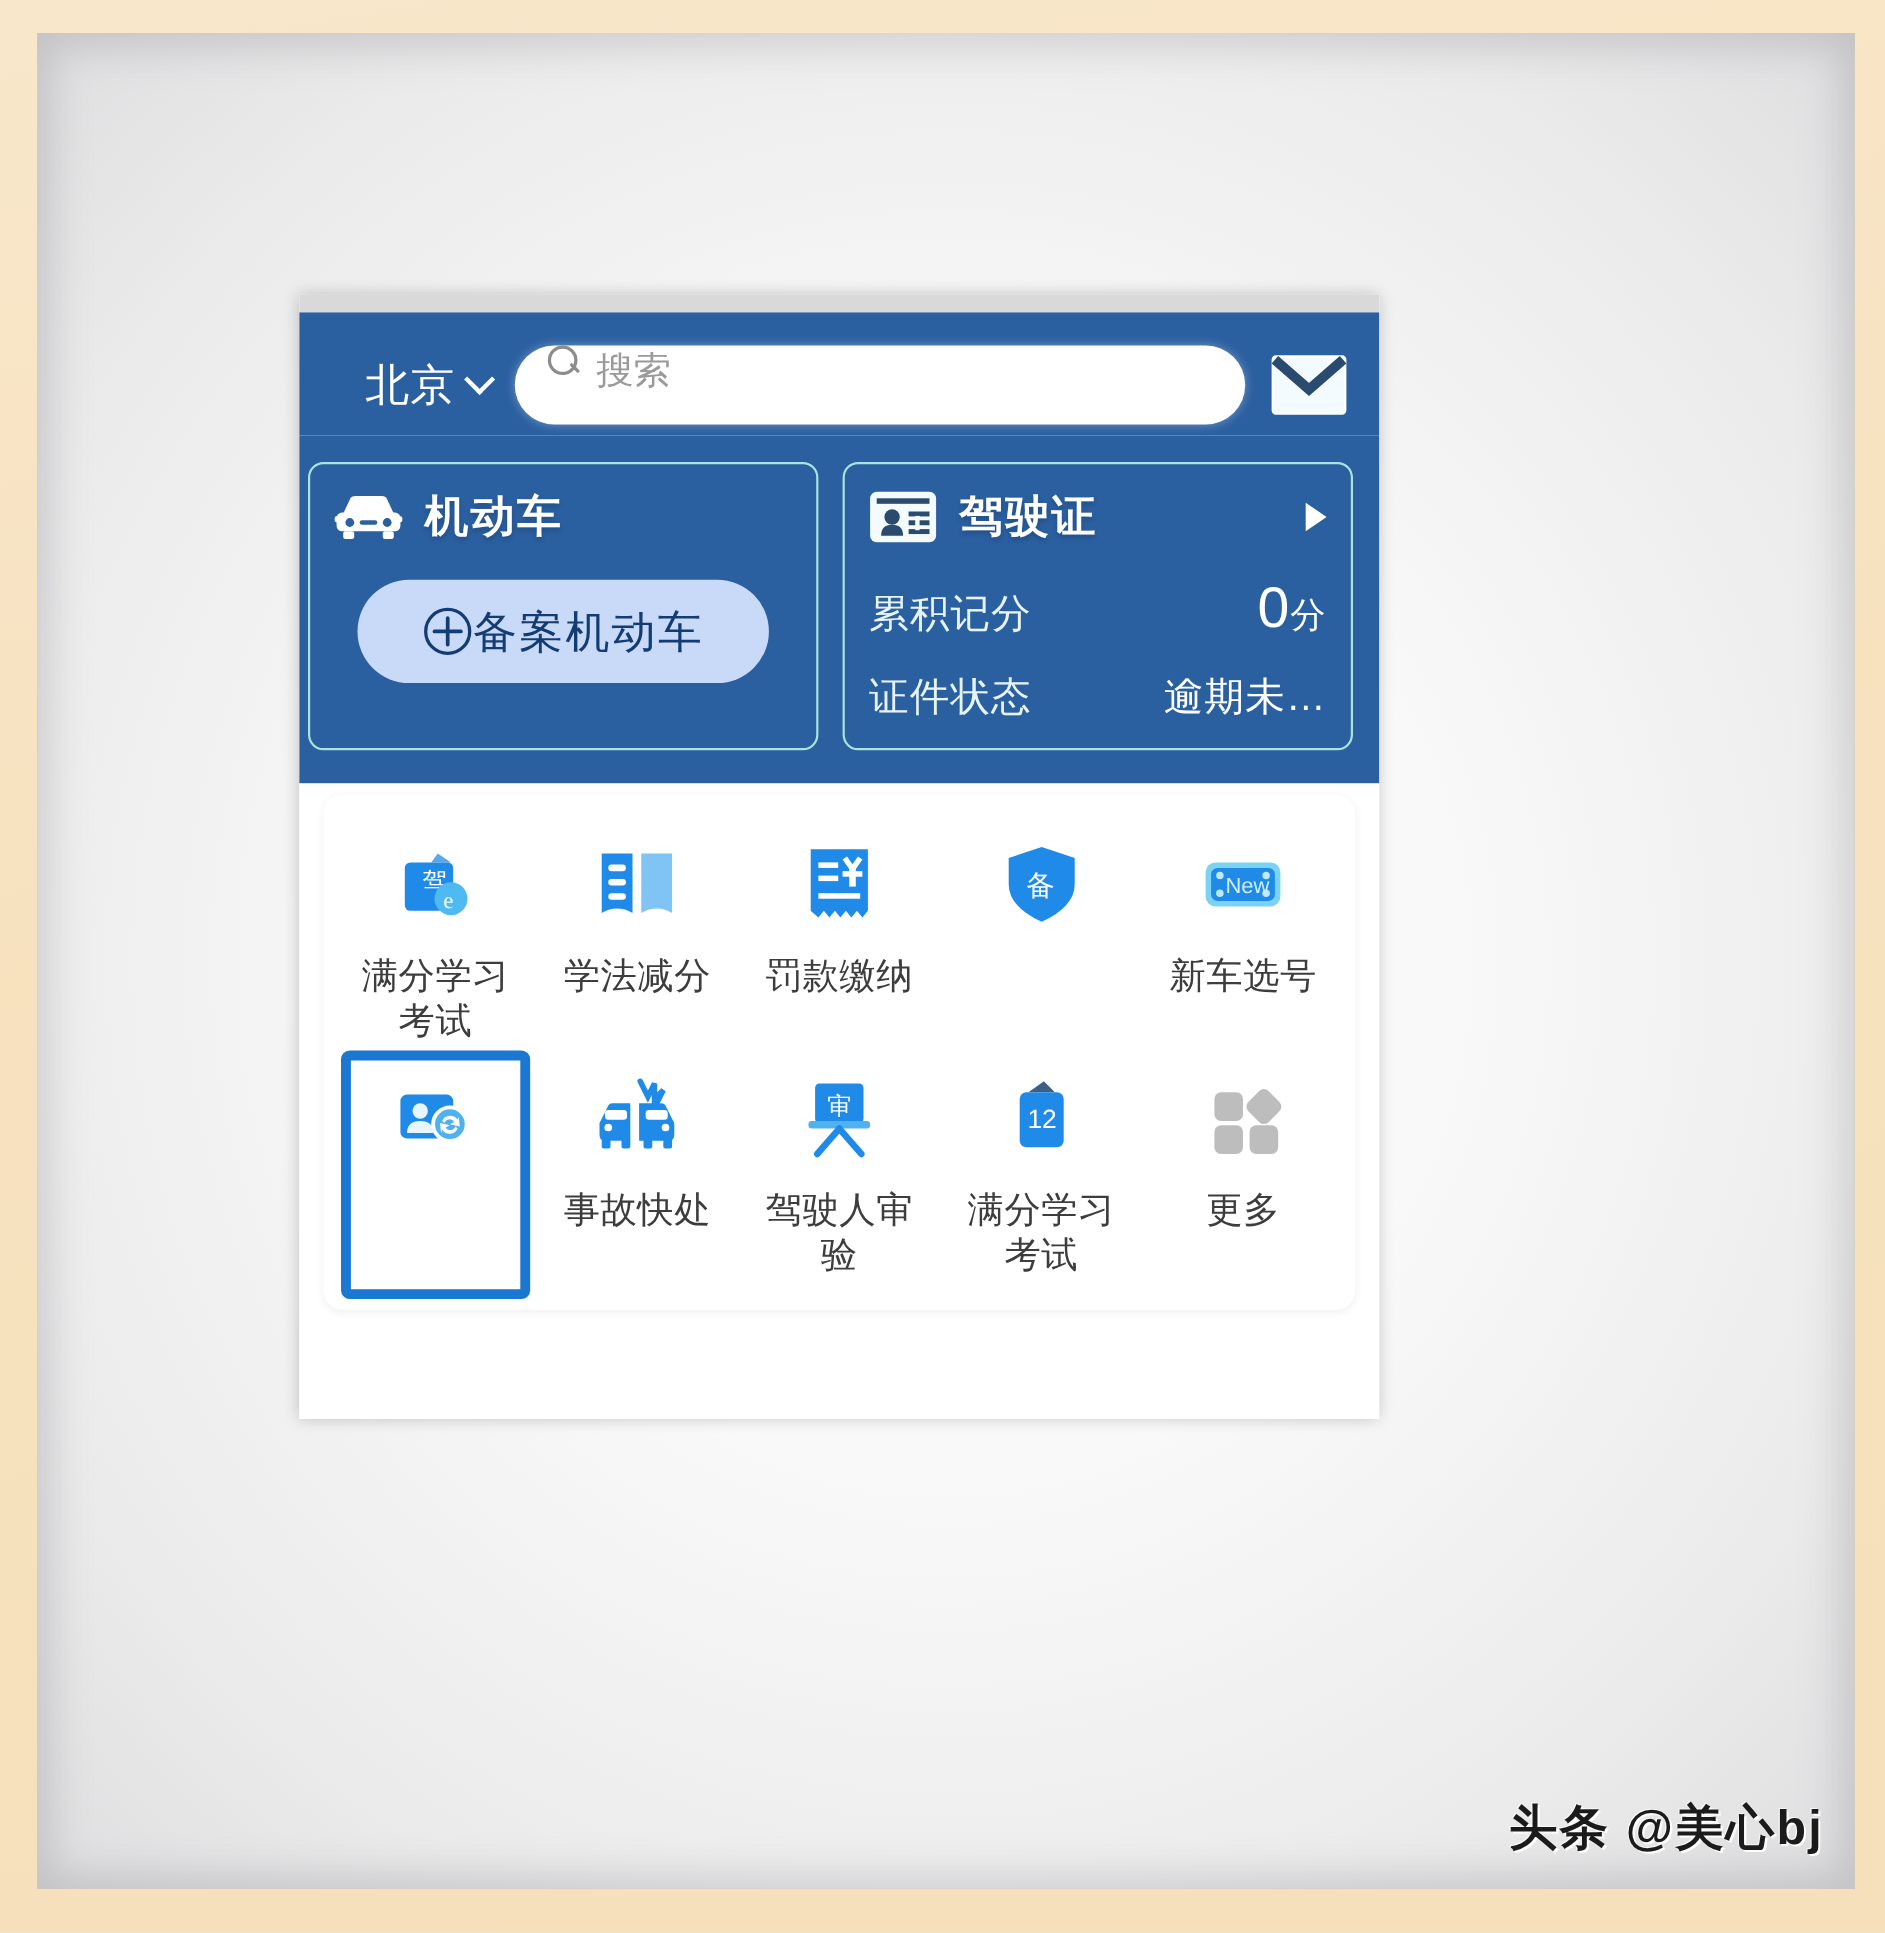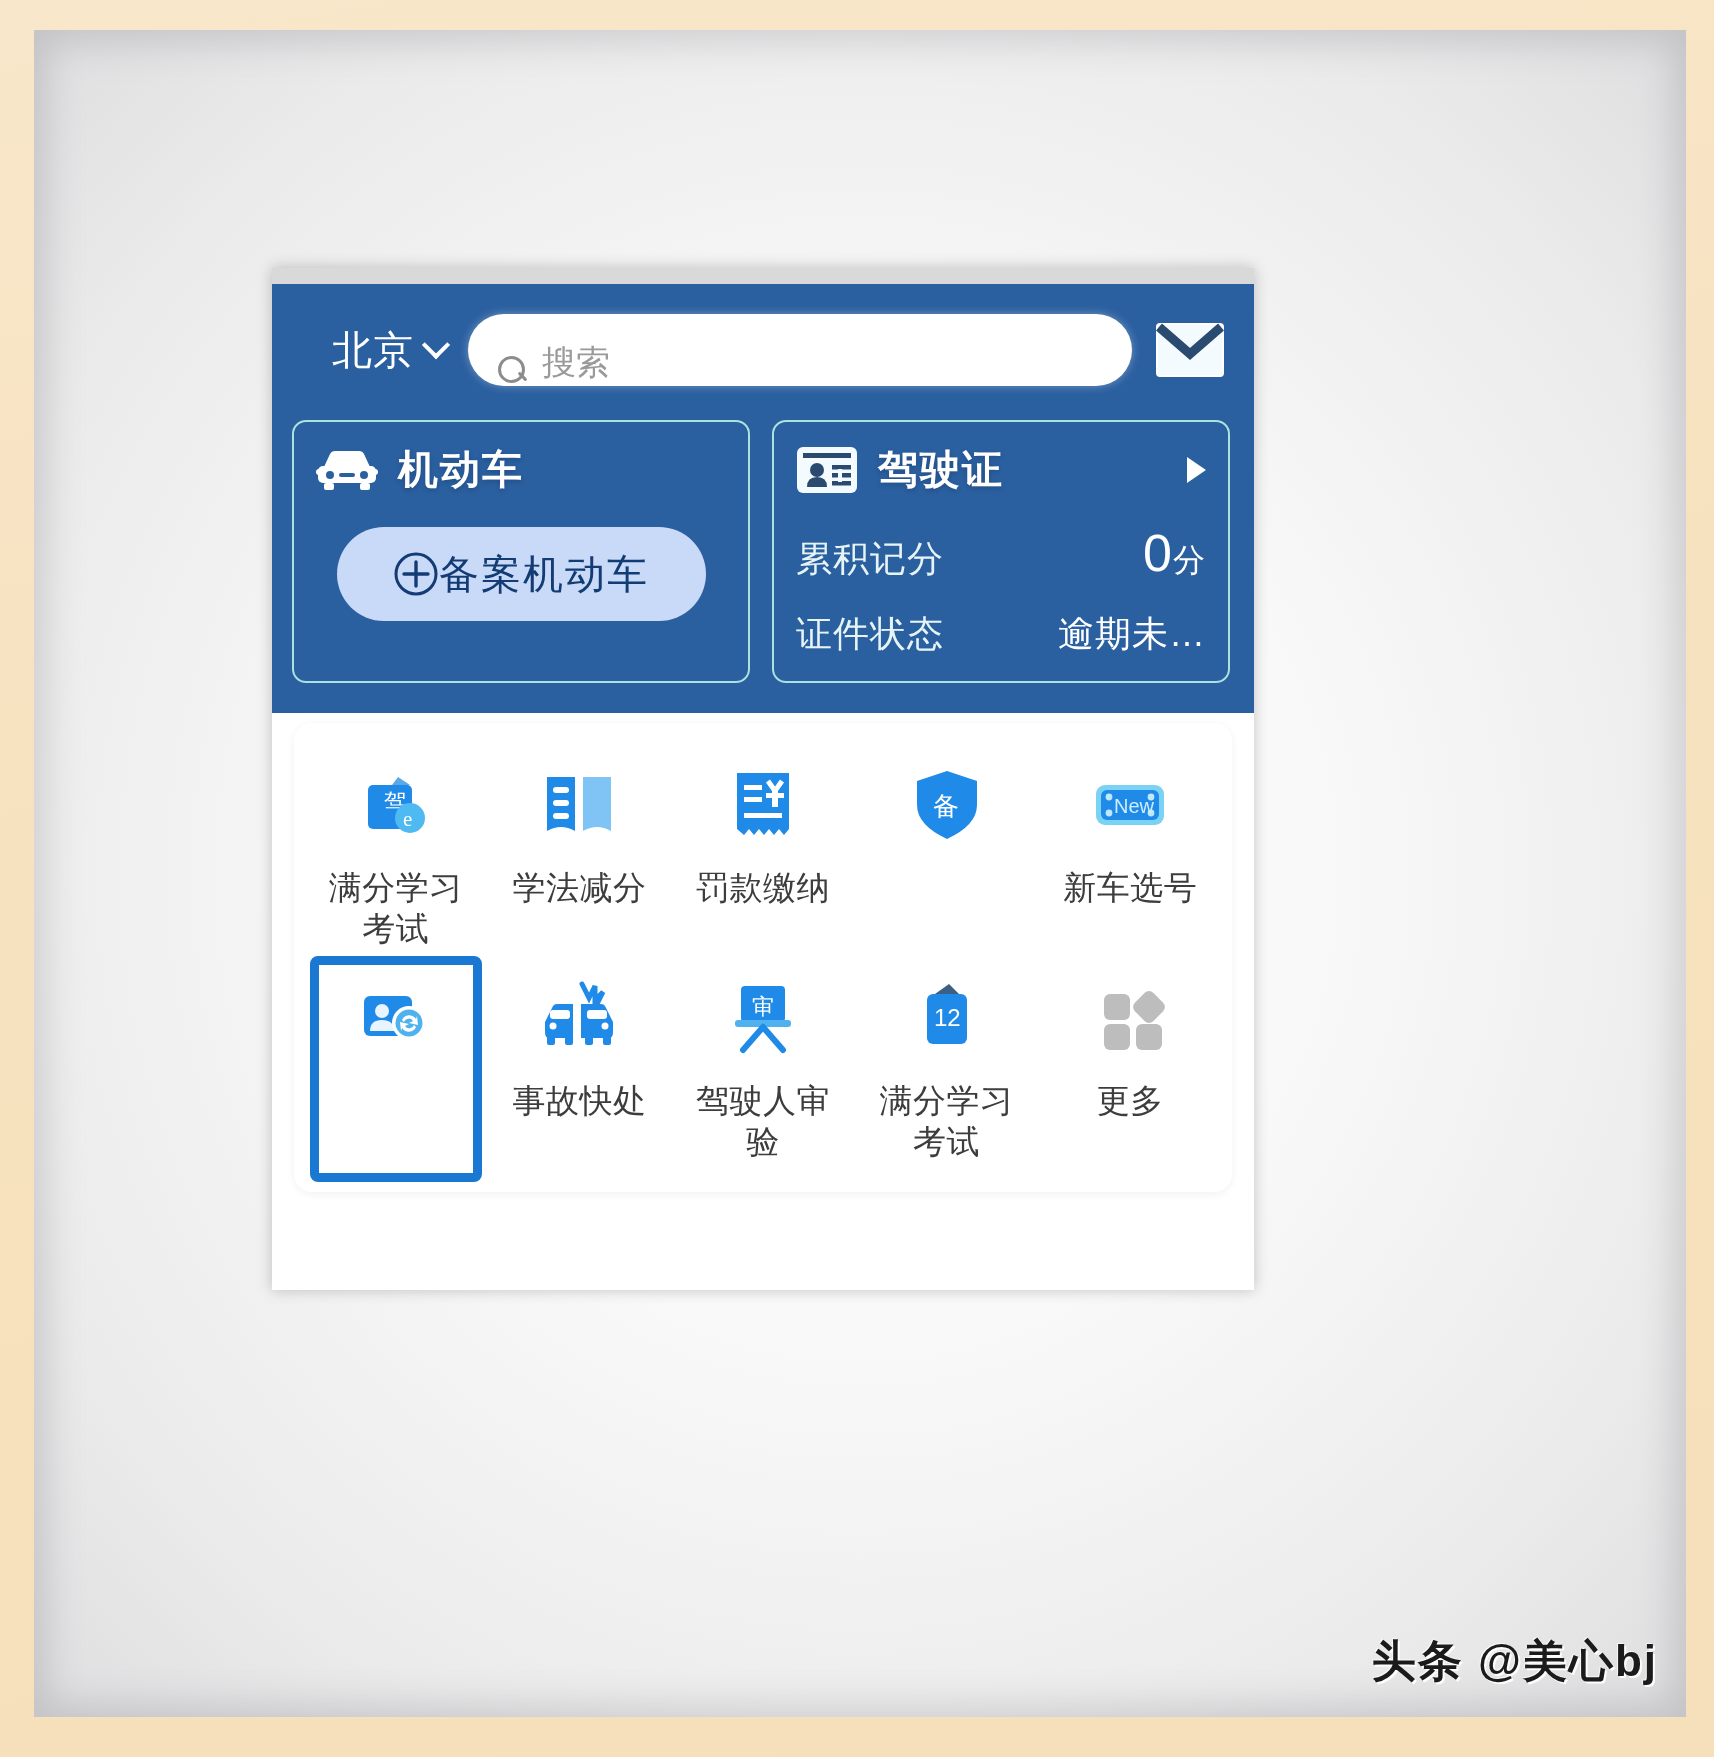--- a/index.html
+++ b/index.html
@@ -73,21 +73,21 @@
     border-right:4px solid #fff;
     border-bottom:4px solid #fff;
     transform: rotate(45deg);
   }
   .searchbox {
     flex: 1;
     height: 72px;
     background: #fff;
     border-radius: 40px;
     display: flex;
-    align-items: flex-end;
+    align-items: flex-start;
     gap: 14px;
     padding: 0 30px;
     box-shadow: 0 0 10px rgba(255,255,255,0.35);
   }
   .search-icon {
     width: 30px; height: 30px;
     flex: 0 0 auto;
     position: relative;
   }
   .search-icon::before{
@@ -110,21 +110,21 @@
   .mail-btn {
     width: 80px; height: 66px;
     flex: 0 0 auto;
     display:flex;align-items:center;justify-content:center;
   }
 
   
   .cards {
     display: flex;
     gap: 22px;
-    padding: 24px 24px 30px 20px;
+    padding: 24px 24px 30px 8px;
     background: #2a5fa0;
   }
   .card {
     border: 2px solid #a9e3e0;
     border-radius: 14px;
     flex: 1;
     padding: 20px 22px 22px 22px;
     position: relative;
   }
   .card-title {

